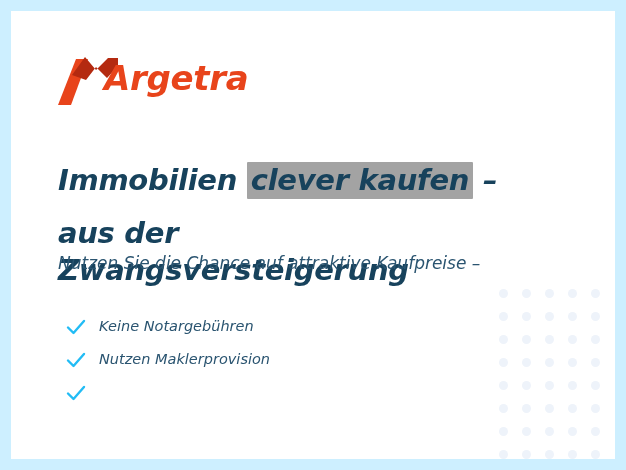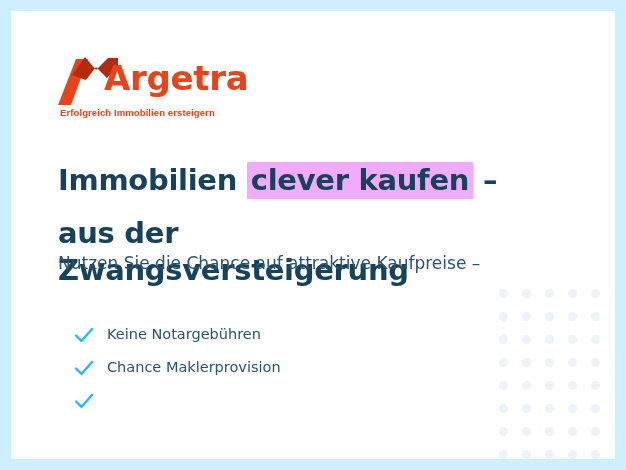--- a/index.html
+++ b/index.html
@@ -14,20 +14,21 @@
     font-family: "Liberation Sans", sans-serif;
   }
 
   #banner {
     position: relative;
     width: 626px;
     height: 470px;
     box-sizing: border-box;
     background: #cdefff;
     padding: 11px 11px 11px 11px;
+    font-style: italic;
   }
 
   #canvas {
     position: relative;
     width: 100%;
     height: 100%;
     background: #ffffff;
     overflow: hidden;
   }
 
@@ -228,49 +229,48 @@
       </div>
 
     <div id="logo-block">
       <span id="logo-mark">
         <svg viewBox="0 0 62 52" width="62" height="52" aria-hidden="true">
           <path d="M18 6 L30 6 L13 52 L0 52 Z" fill="#e8441b"></path>
           <path d="M14 22 L27 4 L38 17 L50 5 L60 5 L60 13 L49 25 L38 14 L28 27 Z" fill="#b42a10"></path>
         </svg>
       </span>
       <span id="logo-wordmark" style="color: rgb(232, 68, 27);">Argetra</span>
-      <span id="logo-tagline" style="color: rgb(232, 68, 27);">Erfolgreich Immobilien ersteigern</span>
     </div>
 
 
     <h1 id="headline" style="color: rgb(23, 66, 92);">
-      <span>Immobilien </span><span class="hl" style="background: #f0abfc;">clever kaufen</span><span> –</span>
+      <span>Immobilien </span><span class="hl" style="background: #a3a3a3;">clever kaufen</span><span> –</span>
       <span class="line2">aus der Zwangsversteigerung</span>
     </h1>
 
     <p id="subheadline" style="color: rgb(42, 84, 112);">
       <span class="sline">Nutzen Sie die Chance auf attraktive Kaufpreise –</span>
     </p>
 
-    <ul id="checklist" style="list-style:none;margin:12px;padding:0;">
+    <ul id="checklist" style="list-style:none;margin:4px;padding:0;">
         <li class="check-item">
           <span>
             <svg class="check-icon" viewBox="0 0 22 22" aria-hidden="true">
               <path d="M3 11.5 L8.5 17 L19 5" fill="none" stroke="#22bcf5" stroke-width="2.4" stroke-linecap="round" stroke-linejoin="round"></path>
             </svg>
           </span>
           <span class="check-label">Keine Notargebühren</span>
         </li>
         <li class="check-item">
           <span>
             <svg class="check-icon" viewBox="0 0 22 22" aria-hidden="true">
               <path d="M3 11.5 L8.5 17 L19 5" fill="none" stroke="#22bcf5" stroke-width="2.4" stroke-linecap="round" stroke-linejoin="round"></path>
             </svg>
           </span>
-          <span class="check-label">Chance Maklerprovision</span>
+          <span class="check-label">Nutzen Maklerprovision</span>
         </li>
         <li class="check-item">
           <span>
             <svg class="check-icon" viewBox="0 0 22 22" aria-hidden="true">
               <path d="M3 11.5 L8.5 17 L19 5" fill="none" stroke="#22bcf5" stroke-width="2.4" stroke-linecap="round" stroke-linejoin="round"></path>
             </svg>
           </span>
         </li>
       </ul>
 

